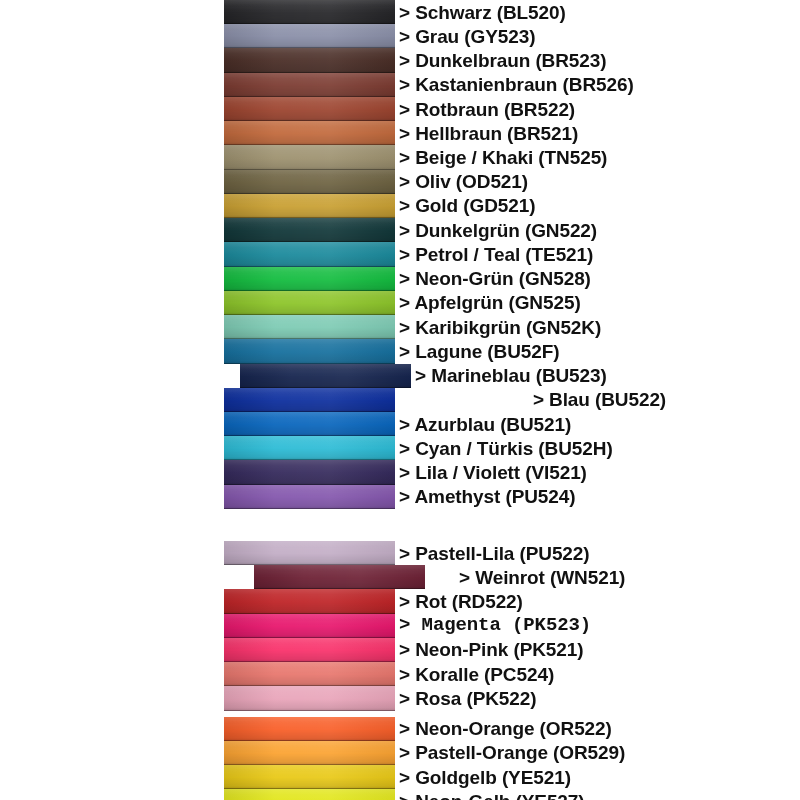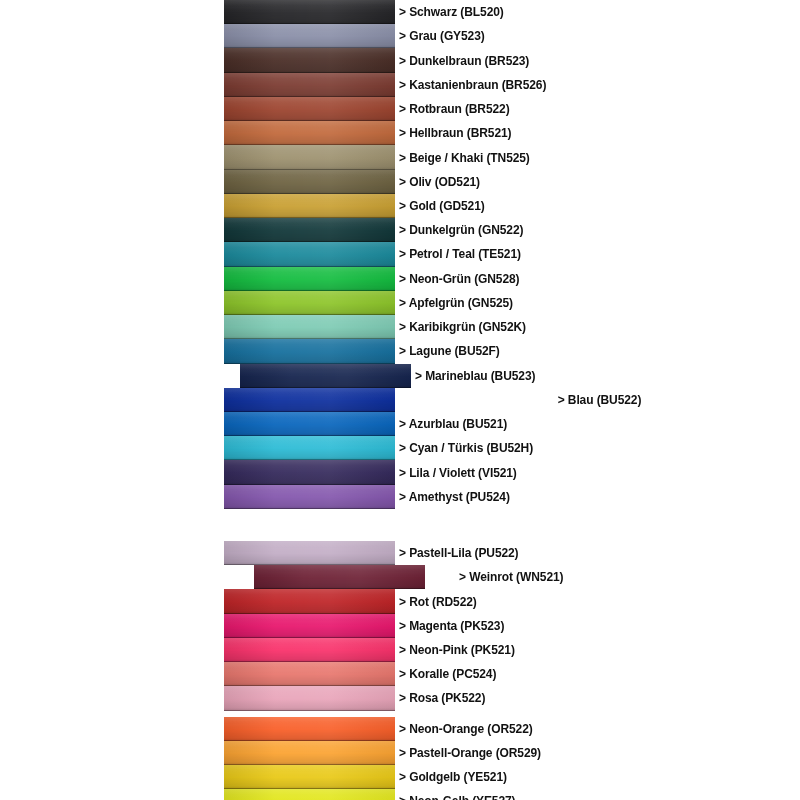--- a/index.html
+++ b/index.html
@@ -73,21 +73,21 @@
     left: 0; right: 0; bottom: 0;
     height: 1px;
     background: rgba(0,0,0,0.30);
     pointer-events: none;
   }
 
   .swatch-label {
     flex: 1 1 auto;
     padding-left: 4px;
     color: #111111;
-    font-size: 12px;
+    font-size: 19px;
     font-weight: bold;
     line-height: 1;
     letter-spacing: -0.1px;
     white-space: nowrap;
   }
 </style>
 </head>
 <body>
 
 <div id="color-chart">
@@ -301,21 +301,21 @@
       </div>
       <div class="swatch-row" style="height: 24.2424px;">
         <div class="row-gutter"></div>
         <div class="swatch-chip">
           <div class="chip-fill" style="background-color: rgb(191, 36, 39);"></div>
           <div class="chip-sheen"></div>
           <div class="chip-seam"></div>
         </div>
         <div class="swatch-label">&gt; Rot (RD522)</div>
       </div>
-      <div class="swatch-row" style="height: 24.2424px;">
+      <div class="swatch-row" style="height: 24.2424px; font-family: Liberation Mono, monospace;">
         <div class="row-gutter"></div>
         <div class="swatch-chip">
           <div class="chip-fill" style="background-color: rgb(232, 23, 109);"></div>
           <div class="chip-sheen"></div>
           <div class="chip-seam"></div>
         </div>
         <div class="swatch-label">&gt; Magenta (PK523)</div>
       </div>
       <div class="swatch-row" style="height: 24.2424px;">
         <div class="row-gutter"></div>

